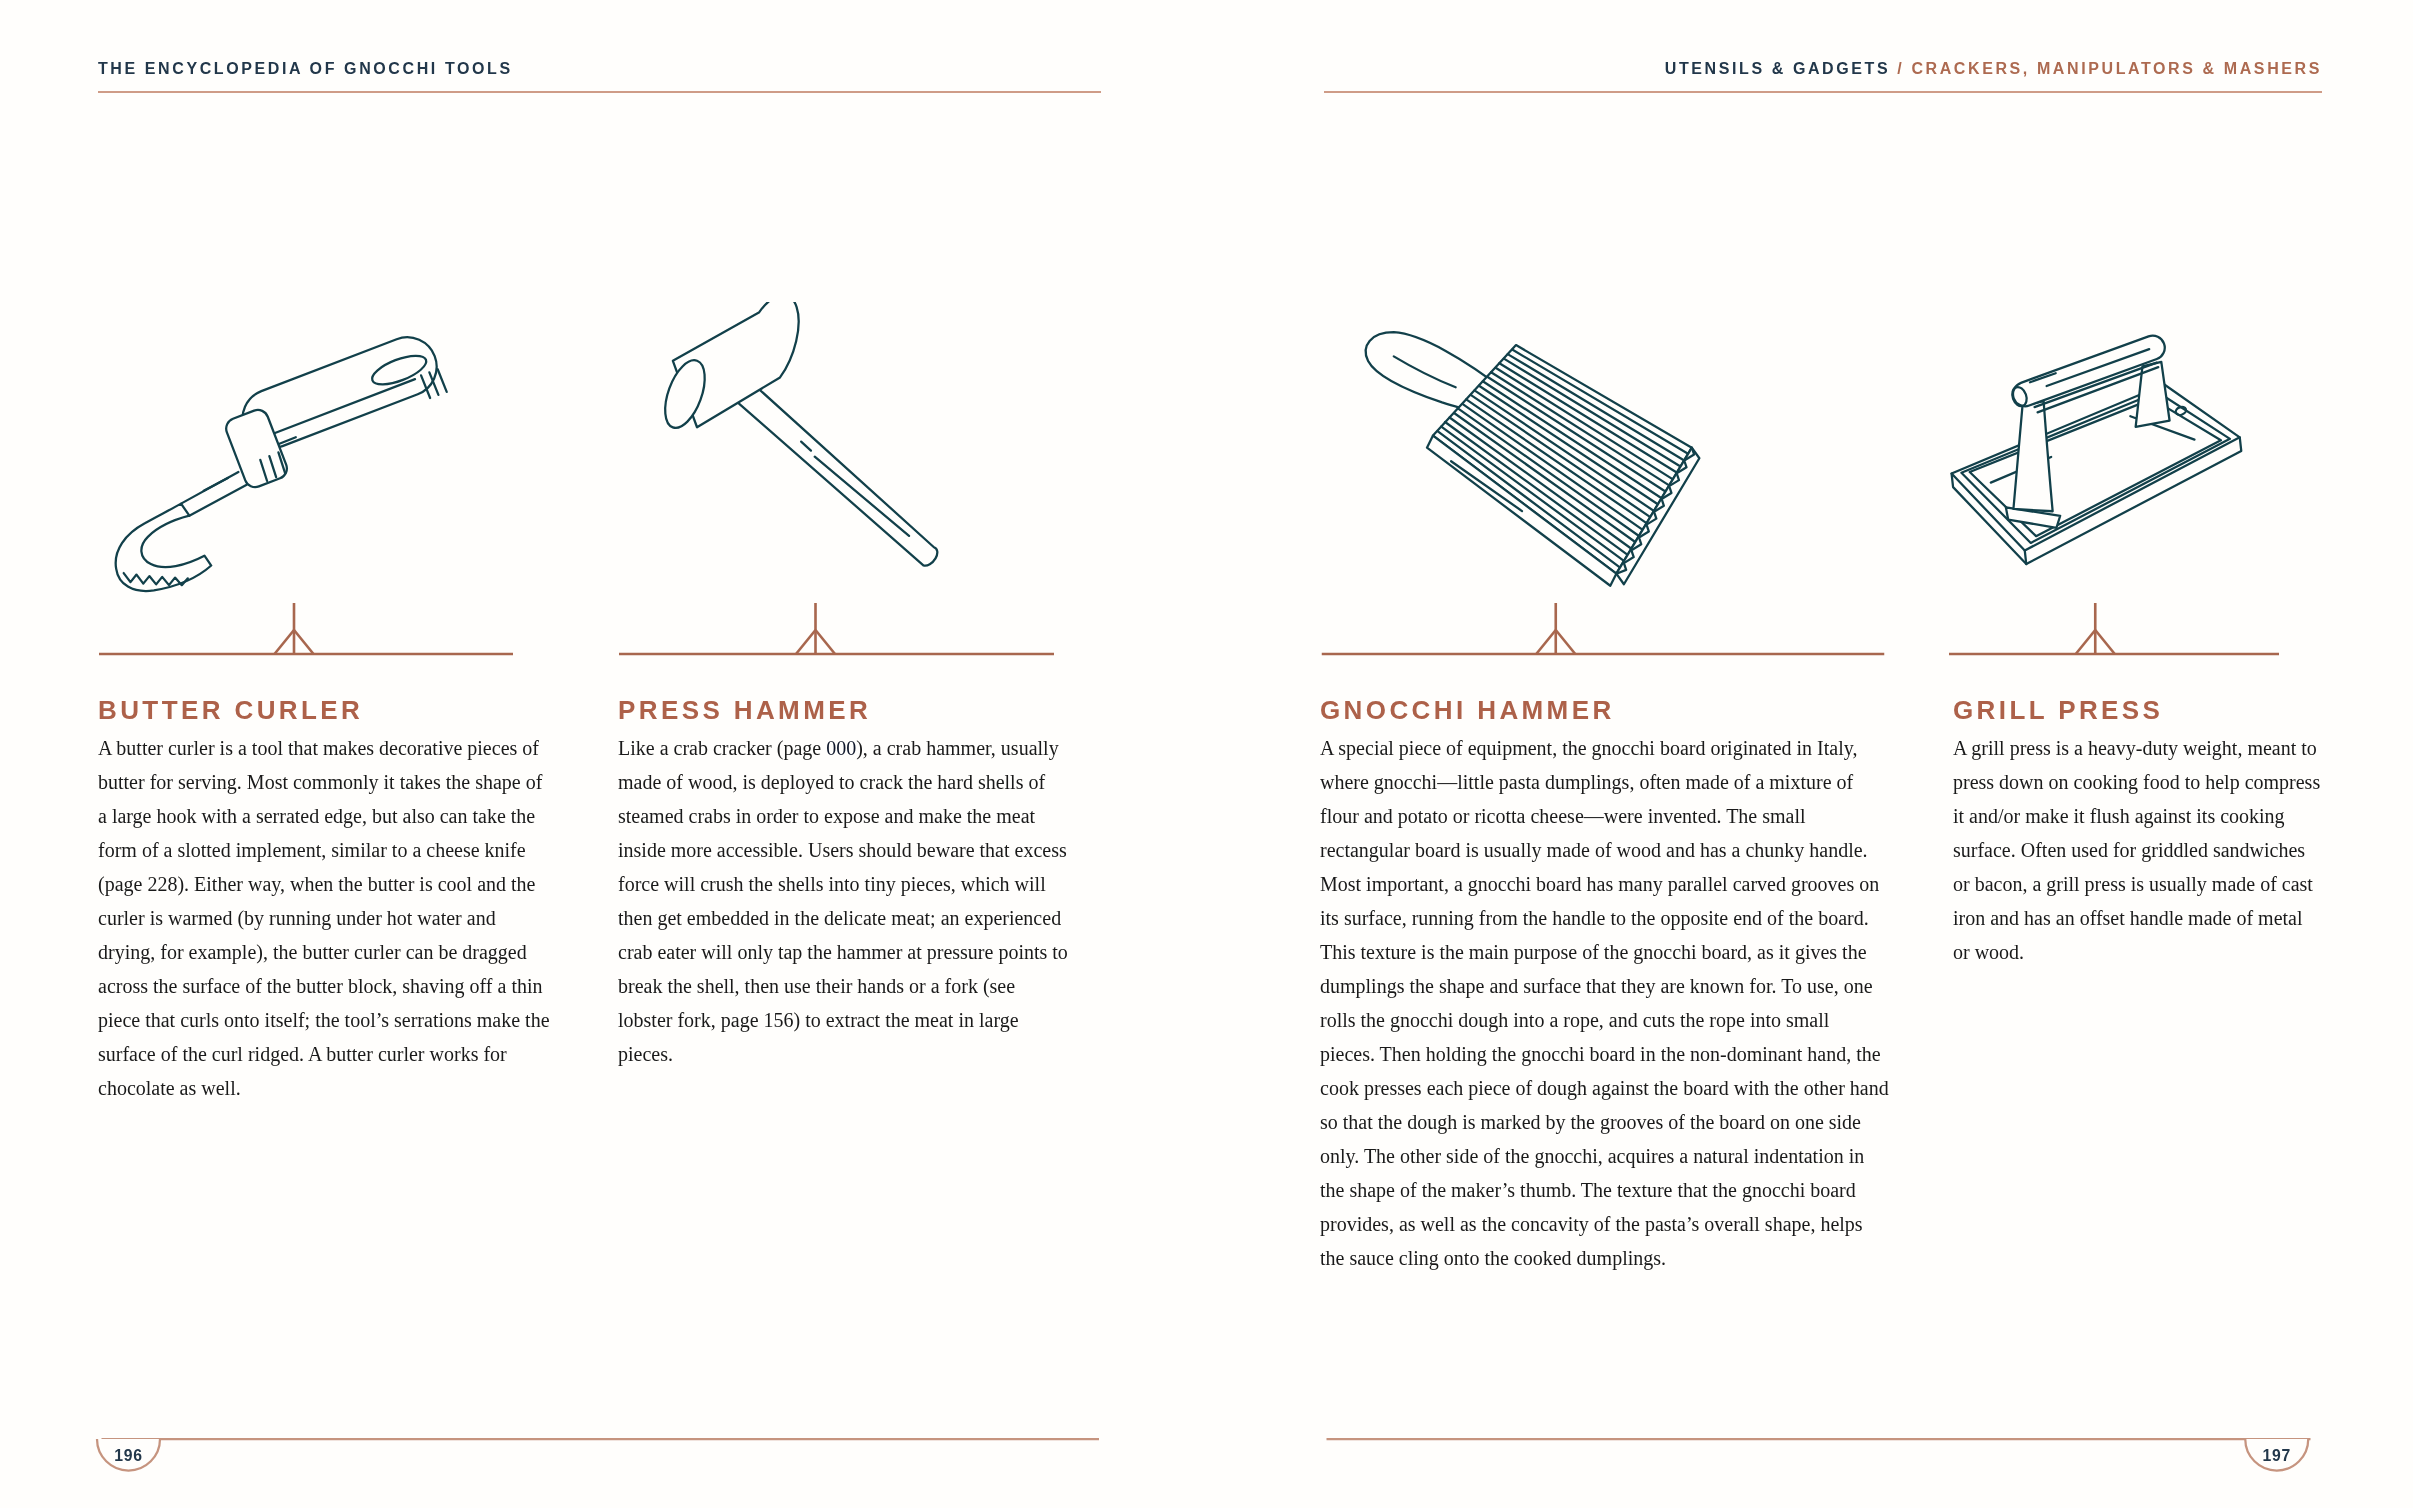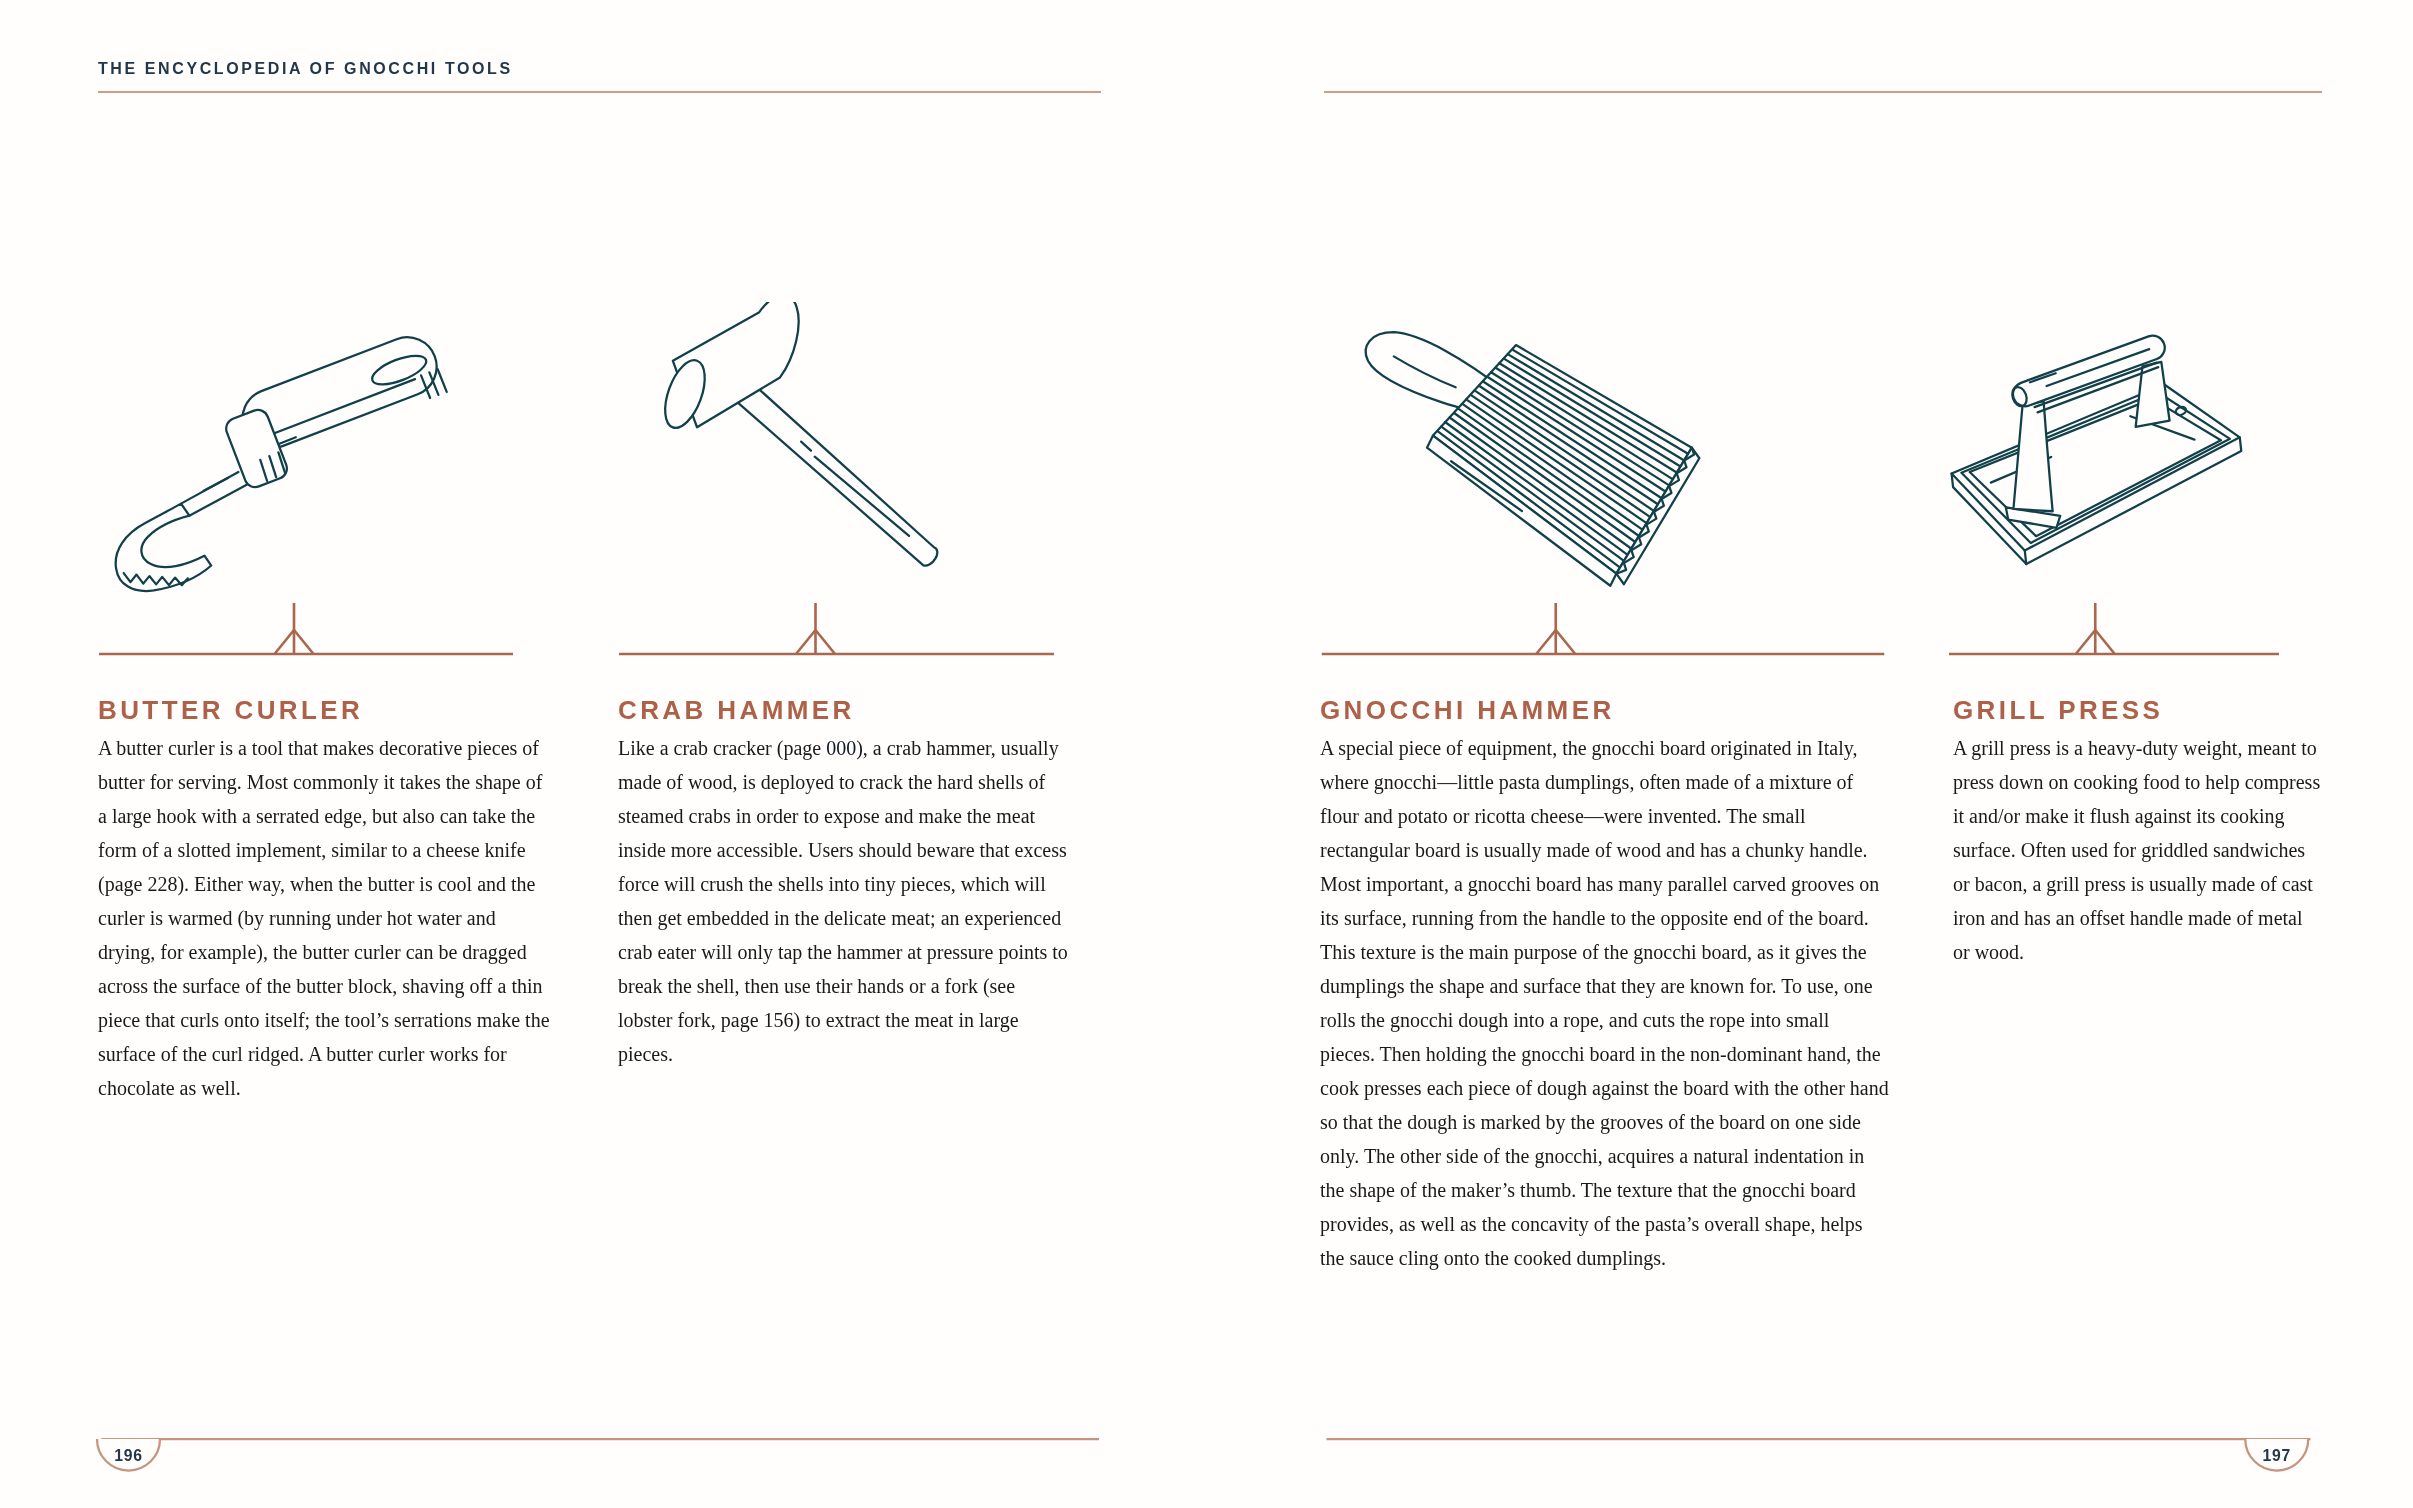--- a/index.html
+++ b/index.html
@@ -41,20 +41,23 @@
     font-family:"Liberation Sans",sans-serif; font-size:21px; font-weight:700;
     fill:#22374a; letter-spacing:1px; text-anchor:middle;
   }
 </style>
 </head>
 <body>
 
 <div id="spread">
 
   <div class="page-header" style="left:98px;">THE ENCYCLOPEDIA OF GNOCCHI TOOLS</div>
+  <div class="page-header" style="left:1324px; width:998px; text-align:right;">
+    <span>UTENSILS &amp; GADGETS</span><span class="sep"> / </span><span class="crumb-sub">CRACKERS, MANIPULATORS &amp; MASHERS</span>
+  </div>
   <div class="header-rule" style="left:98px; width:1003px;"></div>
   <div class="header-rule" style="left:1324px; width:998px;"></div>
 
   <svg class="illo" style="left:98px; top:324px;" width="468" height="317" viewBox="0 0 620 420">
     <rect class="fillw" x="185" y="52" width="270" height="78" rx="39" transform="rotate(-21 320 91)"></rect>
     <ellipse cx="399" cy="61" rx="38" ry="14" transform="rotate(-21 399 61)"></ellipse>
     <line x1="428" y1="68" x2="440" y2="98"></line>
     <line x1="439" y1="64" x2="451" y2="94"></line>
     <line x1="450" y1="60" x2="462" y2="90"></line>
     <line x1="225" y1="148" x2="420" y2="73"></line>
@@ -153,21 +156,21 @@
     <line x1="195" y1="56" x2="169" y2="88"></line>
       <line x1="195" y1="56" x2="221" y2="88"></line>
   </svg>
 
   <div class="col" style="left:98px; width:453px;">
     <h2 class="tool-heading">BUTTER CURLER</h2>
     <p class="tool-body">A butter curler is a tool that makes decorative pieces of butter for serving. Most commonly it takes the shape of a large hook with a serrated edge, but also can take the form of a slotted implement, similar to a cheese knife (page 228). Either way, when the butter is cool and the curler is warmed (by running under hot water and drying, for example), the butter curler can be dragged across the surface of the butter block, shaving off a thin piece that curls onto itself; the tool’s serrations make the surface of the curl ridged. A butter curler works for chocolate as well.</p>
   </div>
 
   <div class="col" style="left:618px; width:453px;">
-    <h2 class="tool-heading">CRAB HAMMER</h2>
+    <h2 class="tool-heading">PRESS HAMMER</h2>
     <p class="tool-body"><span>Like a crab cracker (page </span><span class="page-ref">000</span><span>), a crab hammer, usually made of wood, is deployed to crack the hard shells of steamed crabs in order to expose and make the meat inside more accessible. Users should beware that excess force will crush the shells into tiny pieces, which will then get embedded in the delicate meat; an experienced crab eater will only tap the hammer at pressure points to break the shell, then use their hands or a fork (see lobster fork, page 156) to extract the meat in large pieces.</span></p>
   </div>
 
   <div class="col" style="left:1320px; width:569px;">
     <h2 class="tool-heading">GNOCCHI HAMMER</h2>
     <p class="tool-body">A special piece of equipment, the gnocchi board originated in Italy, where gnocchi—little pasta dumplings, often made of a mixture of flour and potato or ricotta cheese—were invented. The small rectangular board is usually made of wood and has a chunky handle. Most important, a gnocchi board has many parallel carved grooves on its surface, running from the handle to the opposite end of the board. This texture is the main purpose of the gnocchi board, as it gives the dumplings the shape and surface that they are known for. To use, one rolls the gnocchi dough into a rope, and cuts the rope into small pieces. Then holding the gnocchi board in the non-dominant hand, the cook presses each piece of dough against the board with the other hand so that the dough is marked by the grooves of the board on one side only. The other side of the gnocchi, acquires a natural indentation in the shape of the maker’s thumb. The texture that the gnocchi board provides, as well as the concavity of the pasta’s overall shape, helps the sauce cling onto the cooked dumplings.</p>
   </div>
 
   <div class="col" style="left:1953px; width:370px;">
     <h2 class="tool-heading">GRILL PRESS</h2>

